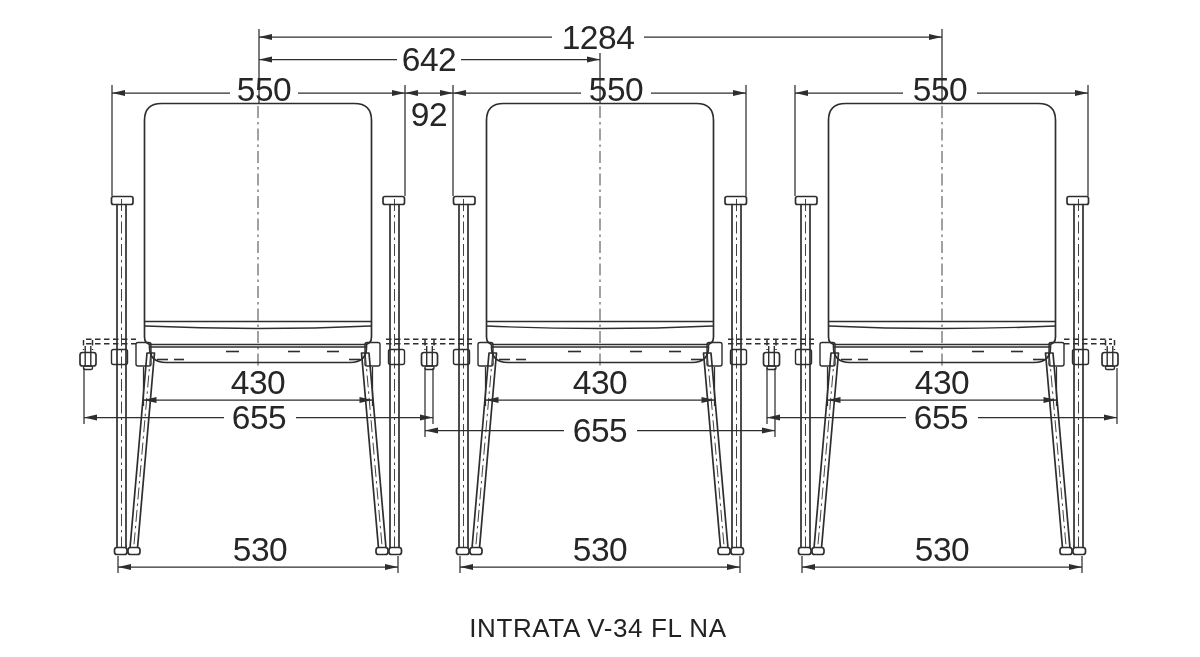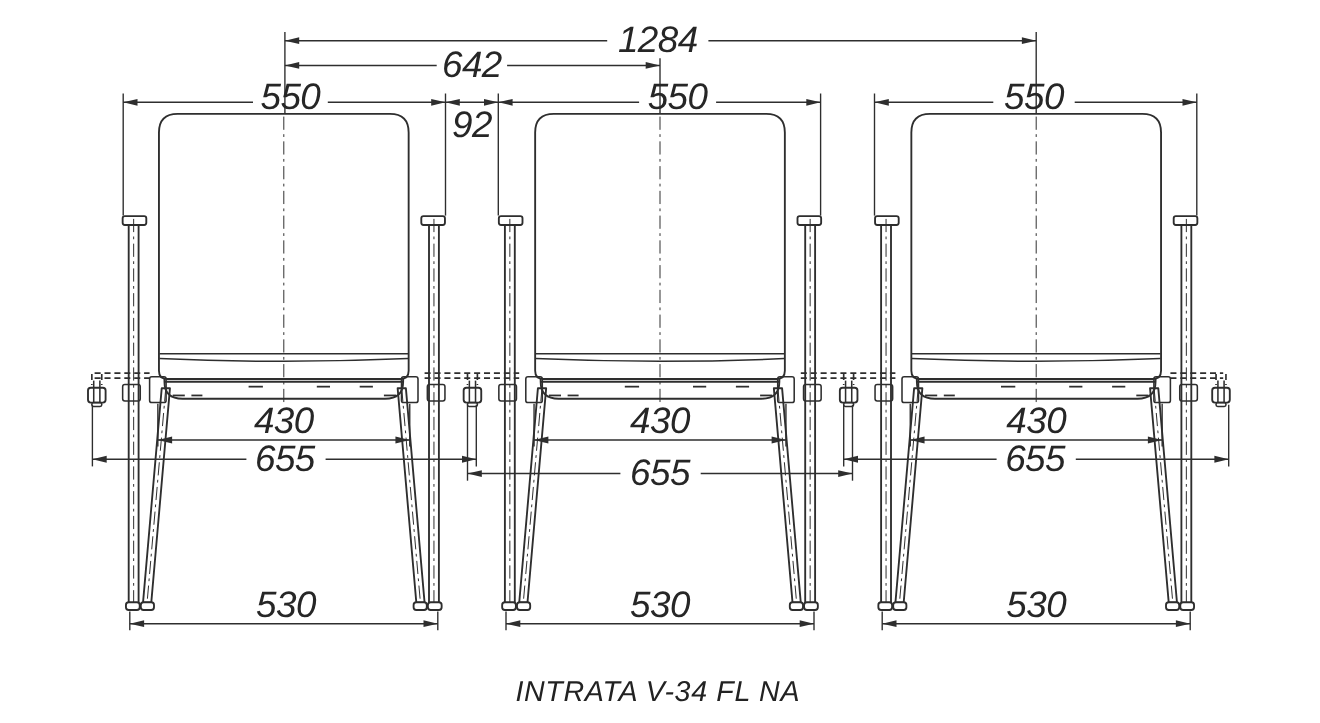--- a/index.html
+++ b/index.html
@@ -1,17 +1,17 @@
 <!DOCTYPE html>
 <html><head>
 <meta charset="utf-8">
 <style>
   html,body{margin:0;padding:0;background:#ffffff;}
   .stage{position:relative;width:1200px;height:657px;background:#fff;overflow:hidden;
-         font-family:"Liberation Sans",sans-serif;font-style:italic;}
+         font-family:"Liberation Sans",sans-serif;}
   svg{display:block;}
   .outline{fill:none;stroke:#2e2e2e;stroke-width:1.7;stroke-linejoin:round;stroke-linecap:round;}
   .fine{fill:none;stroke:#2e2e2e;stroke-width:1.4;stroke-linejoin:round;}
   .solidfill{fill:#ffffff;stroke:#2e2e2e;stroke-width:1.7;}
   .cl{fill:none;stroke:#2e2e2e;stroke-width:0.9;stroke-dasharray:12 4 2.5 4;}
   .dim{fill:none;stroke:#2e2e2e;stroke-width:1.25;}
   .dash{fill:none;stroke:#2e2e2e;stroke-width:1.5;stroke-dasharray:5.5 3.5;}
   .tick{fill:none;stroke:#2e2e2e;stroke-width:1.6;}
   .dtext{font-family:"Liberation Sans",sans-serif;font-size:33.5px;fill:#262626;letter-spacing:-0.5px;}
   .caption{font-family:"Liberation Sans",sans-serif;font-size:26px;fill:#222222;letter-spacing:0.6px;}

